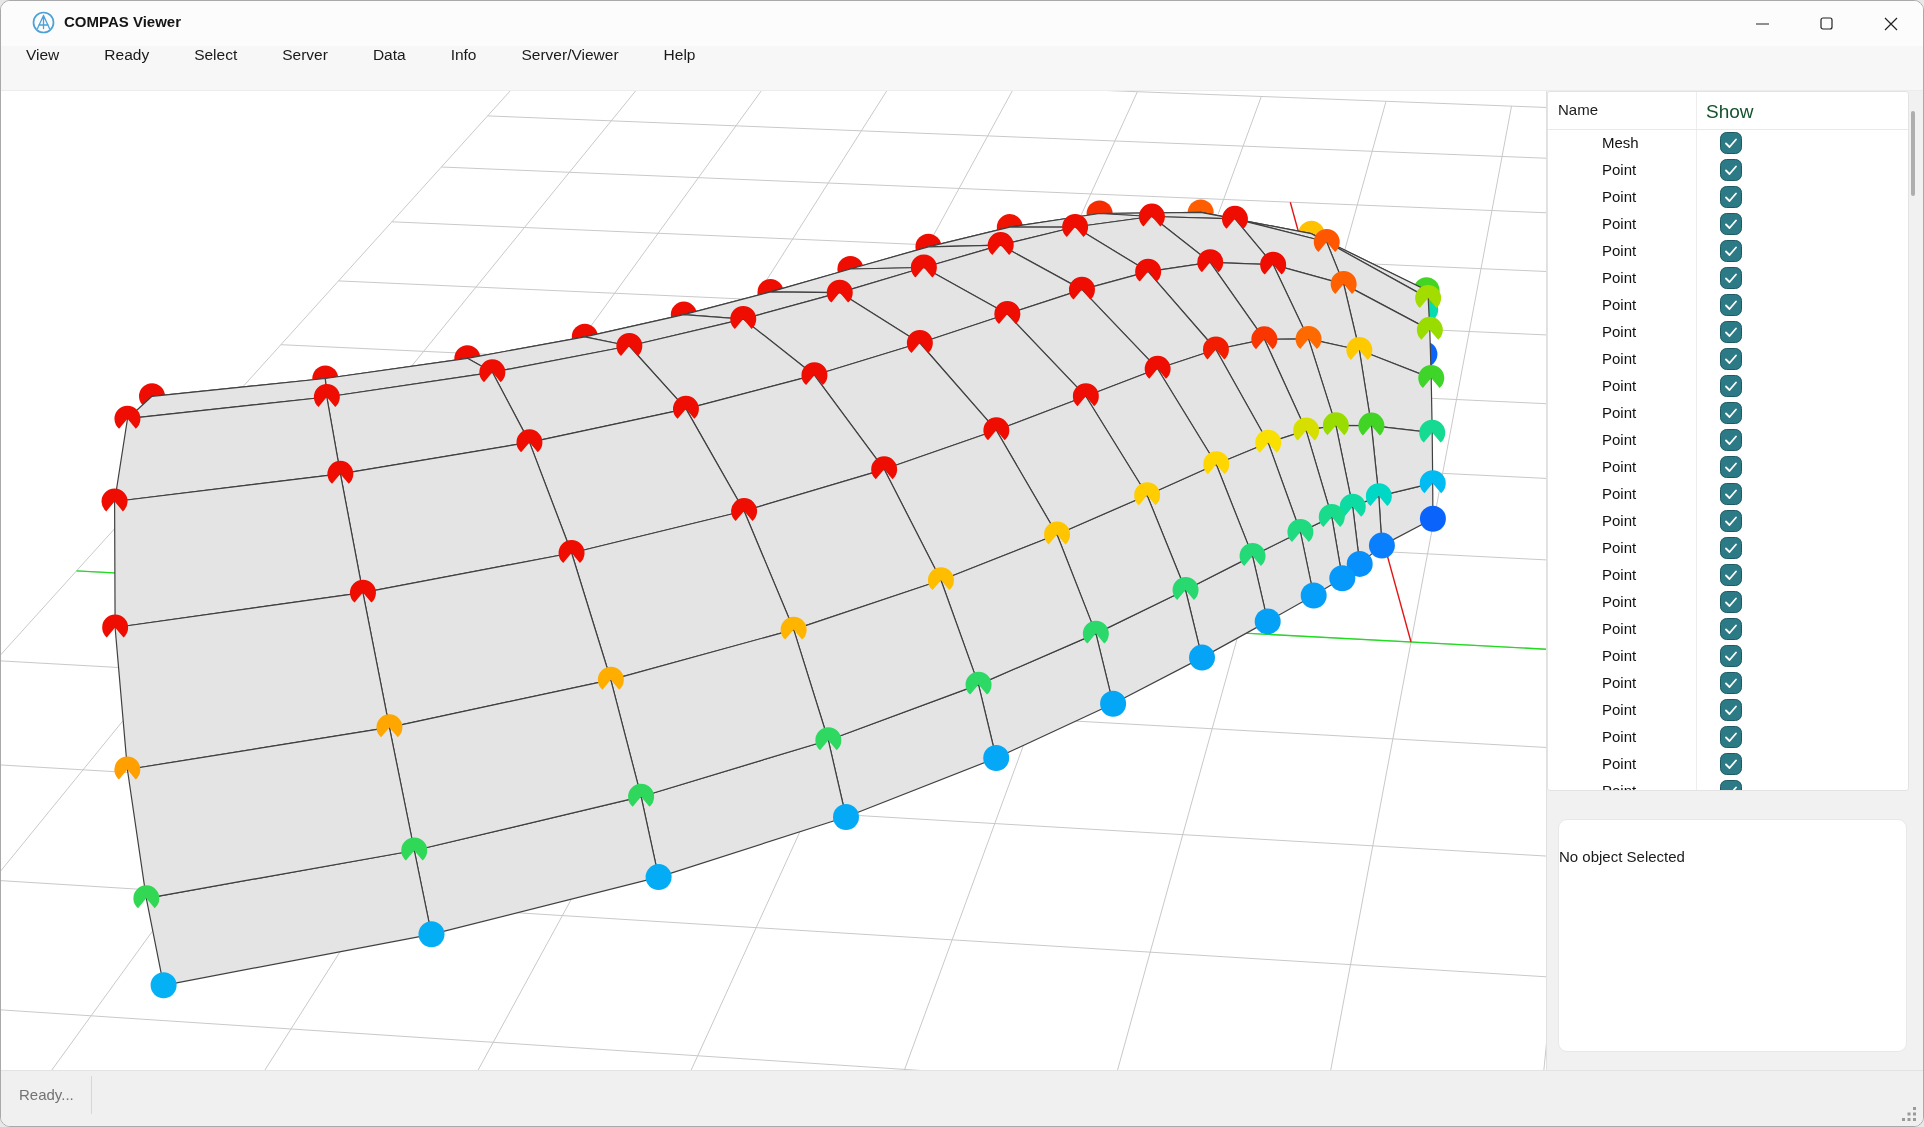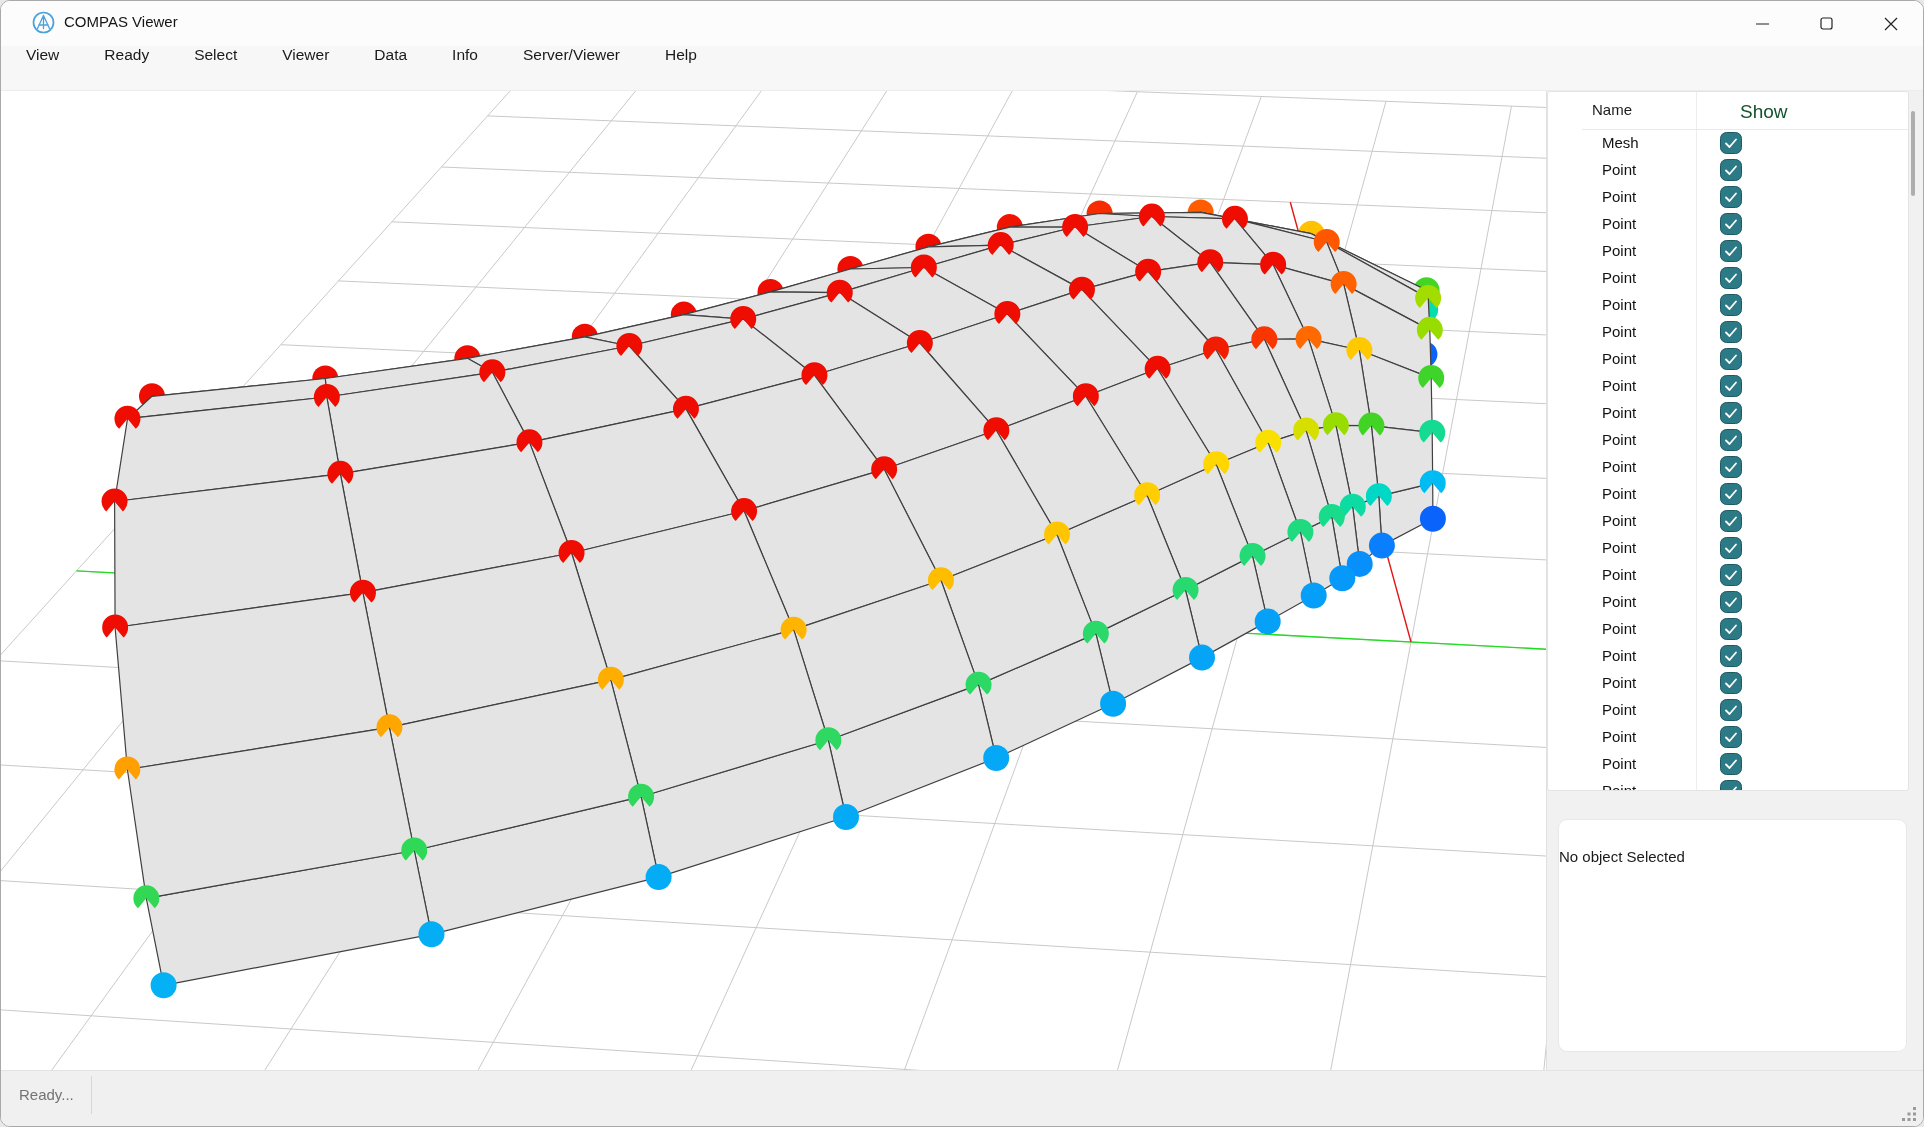--- a/index.html
+++ b/index.html
@@ -4,40 +4,40 @@
 <style>
   * { margin:0; padding:0; box-sizing:border-box; }
   html,body { width:1924px; height:1127px; overflow:hidden; background:#e8e8e8;
               font-family:"Liberation Sans", sans-serif; }
   #win { position:absolute; inset:0; background:#ffffff; border:1px solid #a9a9a9;
          border-radius:10px; overflow:hidden; }
 
   
   #titlebar { position:absolute; left:0; top:0; width:100%; height:45px; background:#fcfcfc; }
   #logo { position:absolute; left:31px; top:10px; width:23px; height:23px; }
-  #title-text { position:absolute; left:63px; top:12px; font-size:15px; color:#151515; }
+  #title-text { position:absolute; left:63px; top:12px; font-size:15px; color:#151515;font-weight:bold; }
   #win-controls { position:absolute; right:0; top:0; height:45px; display:flex; }
   .win-btn { width:64px; height:45px; display:flex; align-items:center; justify-content:center; }
 
   
   #menubar { position:absolute; left:0; top:45px; width:100%; height:45px; background:#f7f7f7;
              display:flex; align-items:flex-start; border-bottom:1px solid #ececec; }
   .menu-item { font-size:15.5px; color:#1a1a1a; margin-right:45px; cursor:default; }
   .menu-item:first-child { margin-left:25px; }
 
   
   #viewport { position:absolute; left:0; top:90px; width:1545px; height:979px; background:#ffffff;
               overflow:hidden; }
 
   
   #sidebar { position:absolute; left:1545px; top:90px; width:379px; height:979px;
              background:#f1f1f1; border-left:1px solid #e0e0e0; }
   #tree-panel { position:absolute; left:0; top:0; width:362px; height:700px; background:#fff;
                 border:1px solid #e3e3e3; border-radius:3px; overflow:hidden; }
-  #tree-header { position:relative; height:38px; border-bottom:1px solid #e9e9e9;margin-left:34px; }
+  #tree-header { position:relative; height:38px; border-bottom:1px solid #e9e9e9; }
   #tree-header .col1 { position:absolute; left:10px; top:9px; font-size:15px; color:#1b1b1b; }
   #tree-header .col2 { position:absolute; left:158px; top:9px; font-size:19px; color:#14532d; }
   #tree-vdivider { position:absolute; left:148px; top:0; width:1px; height:700px; background:#ededed; }
   #tree-rows { position:absolute; left:0; top:38px; width:362px; height:662px; overflow:hidden;padding-left:19px; }
   .tree-row { position:relative; height:27px; }
   .tree-row .row-label { position:absolute; left:35px; top:4px; font-size:15px; color:#111; }
   .tree-row .row-check { position:absolute; left:153px; top:2px; width:22px; height:22px; }
 
   #tree-scrollbar { position:absolute; left:364px; top:20px; width:4px; height:85px;
                     background:#aeaeae; border-radius:2px; }
@@ -80,21 +80,21 @@
             <path d="M1 1 L13 13 M13 1 L1 13" stroke="#222" stroke-width="1.2"></path>
           </svg>
       </div>
     </div>
   </div>
 
   <div id="menubar">
       <div class="menu-item">View</div>
       <div class="menu-item">Ready</div>
       <div class="menu-item">Select</div>
-      <div class="menu-item">Viewer</div>
+      <div class="menu-item">Server</div>
       <div class="menu-item">Data</div>
       <div class="menu-item">Info</div>
       <div class="menu-item">Server/Viewer</div>
       <div class="menu-item">Help</div>
     </div>
 
   <div id="viewport"><svg width="1545" height="979">
         <line x1="3543.3" y1="1941.2" x2="-898.7" y2="1558.1" stroke="#c9c9c9" stroke-width="1"></line>
         <line x1="3543.3" y1="1941.2" x2="2546.7" y2="55.1" stroke="#c9c9c9" stroke-width="1"></line>
         <line x1="3411.2" y1="1691.0" x2="-720.0" y2="1360.3" stroke="#c9c9c9" stroke-width="1"></line>

